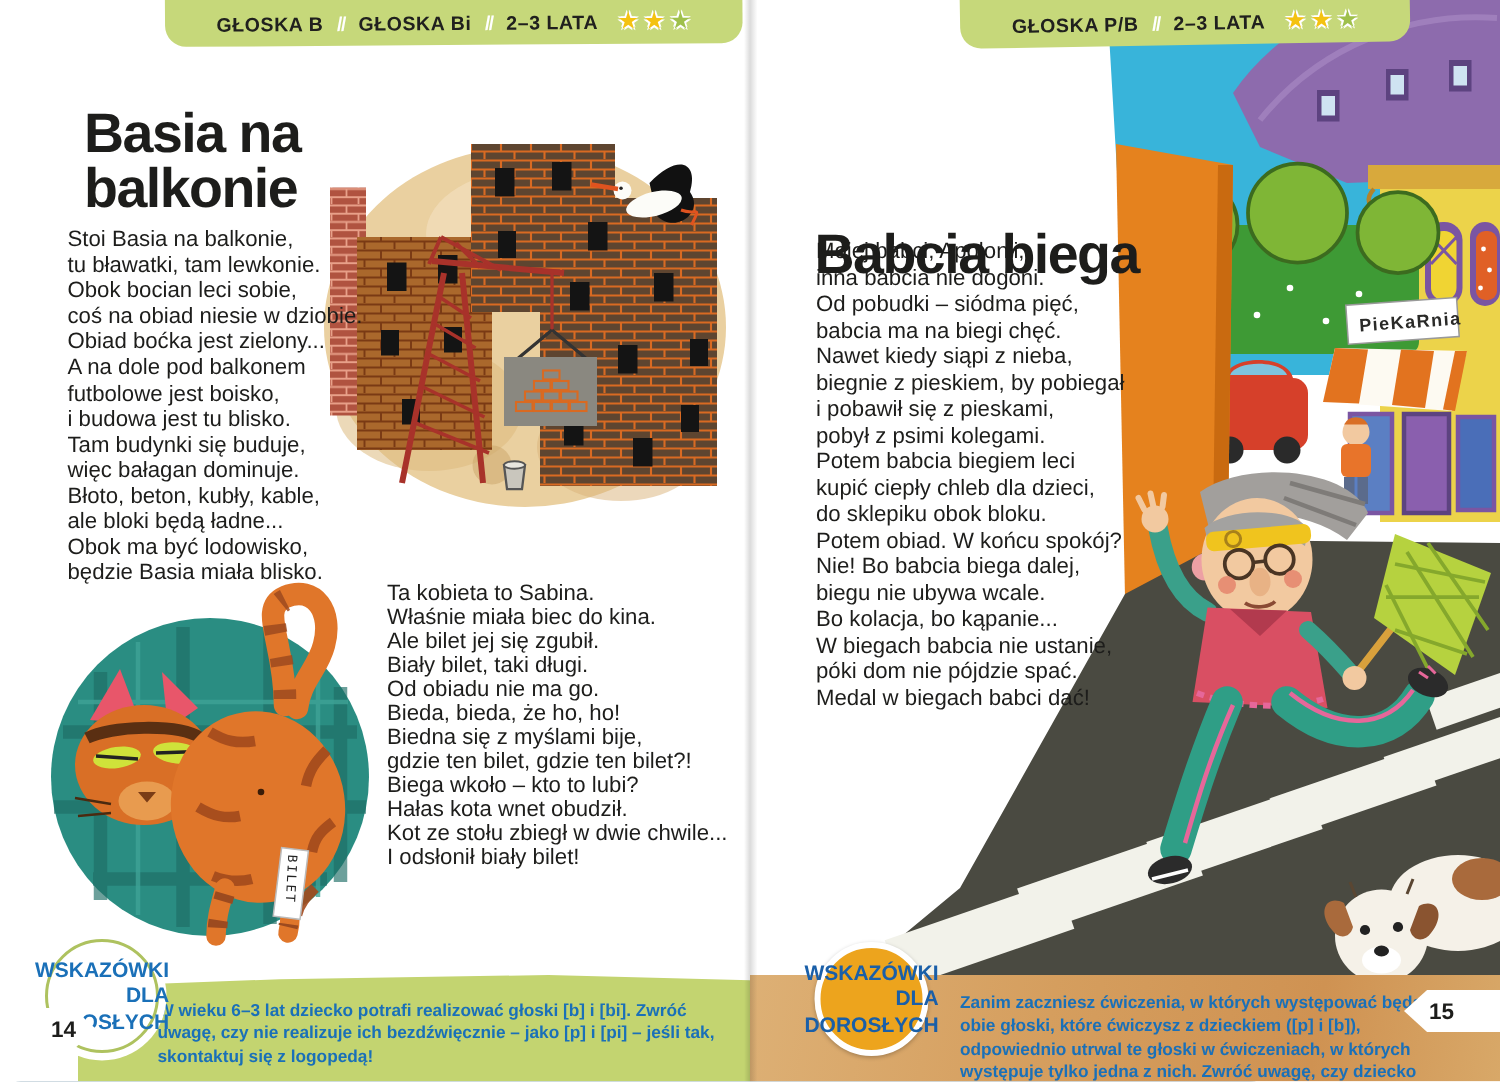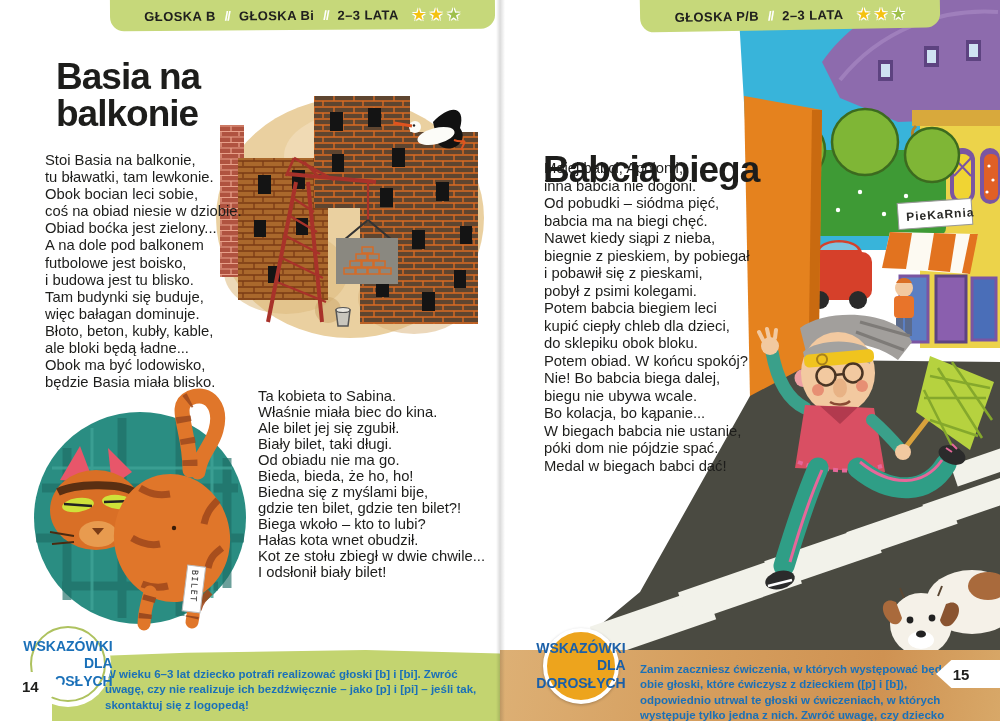--- a/index.html
+++ b/index.html
@@ -21,21 +21,21 @@
   .header-band .hitem { font-weight:bold; font-size:13px; color:#20201e; letter-spacing:.4px; }
   .header-band .sep { font-weight:bold; font-size:13px; color:#fff; letter-spacing:-1px; }
   .stars { display:flex; gap:3px; margin-left:4px; }
   .star { font-size:16px; line-height:14px;
           text-shadow:-1px -1px 0 #fff,1px -1px 0 #fff,-1px 1px 0 #fff,1px 1px 0 #fff; }
   .star.y { color:#f4c211; }
   .star.g { color:#9fc04c; }
 
   
   .title { position:absolute; color:#1d1d1b; font-weight:800; letter-spacing:-1px; z-index:5; }
-  .t1 { left:56px; top:58px; font-size:37px; line-height:1.0; width:240px; }
+  .t1 { left:56px; top:70px; font-size:37px; line-height:1.0; width:240px; }
   .t2 { left:257px; top:350px; font-size:34px; }
   .t3 { left:543px; top:104px; font-size:37px; }
   .poem { position:absolute; color:#1d1d1b; font-size:14.8px; line-height:17.1px;
           white-space:pre; z-index:5; }
   .p1 { left:45px;  top:152px; }
   .p2 { left:258px; top:388px; line-height:16px; }
   .p3 { left:544px; top:160px; line-height:17.5px; }
 
   
   .illus { position:absolute; z-index:2; }
@@ -59,21 +59,21 @@
            font-size:14px; font-weight:bold; line-height:1.25; white-space:pre-line; }
   .badge-left { left:30px; top:626px; background:#fff; color:#1a70b8;
                 border:2px solid #aec25f; box-shadow:0 0 0 5px #fff; }
   .badge-right { left:543px; top:628px; background:#eda41d; color:#1a5fa8;
                  border:4px solid #fff; box-shadow:0 1px 3px rgba(0,0,0,.25); }
 
   
   .page-tab { position:absolute; background:#fff; z-index:35; width:64px; height:28px;
               display:flex; align-items:center; font-weight:bold; font-size:15px; color:#1d1d1b; }
   .tab-left { left:0; top:672px; clip-path:polygon(0 0,76% 0,100% 50%,76% 100%,0 100%);
-              padding-left:22px; }
+              padding-left:34px; }
   .tab-right { left:936px; top:660px; clip-path:polygon(24% 0,100% 0,100% 100%,24% 100%,0 50%);
                justify-content:center; padding-right:14px; }
 </style>
 </head>
 <body>
 
 <div class="spread">
 
   <div class="page page-left">
 

